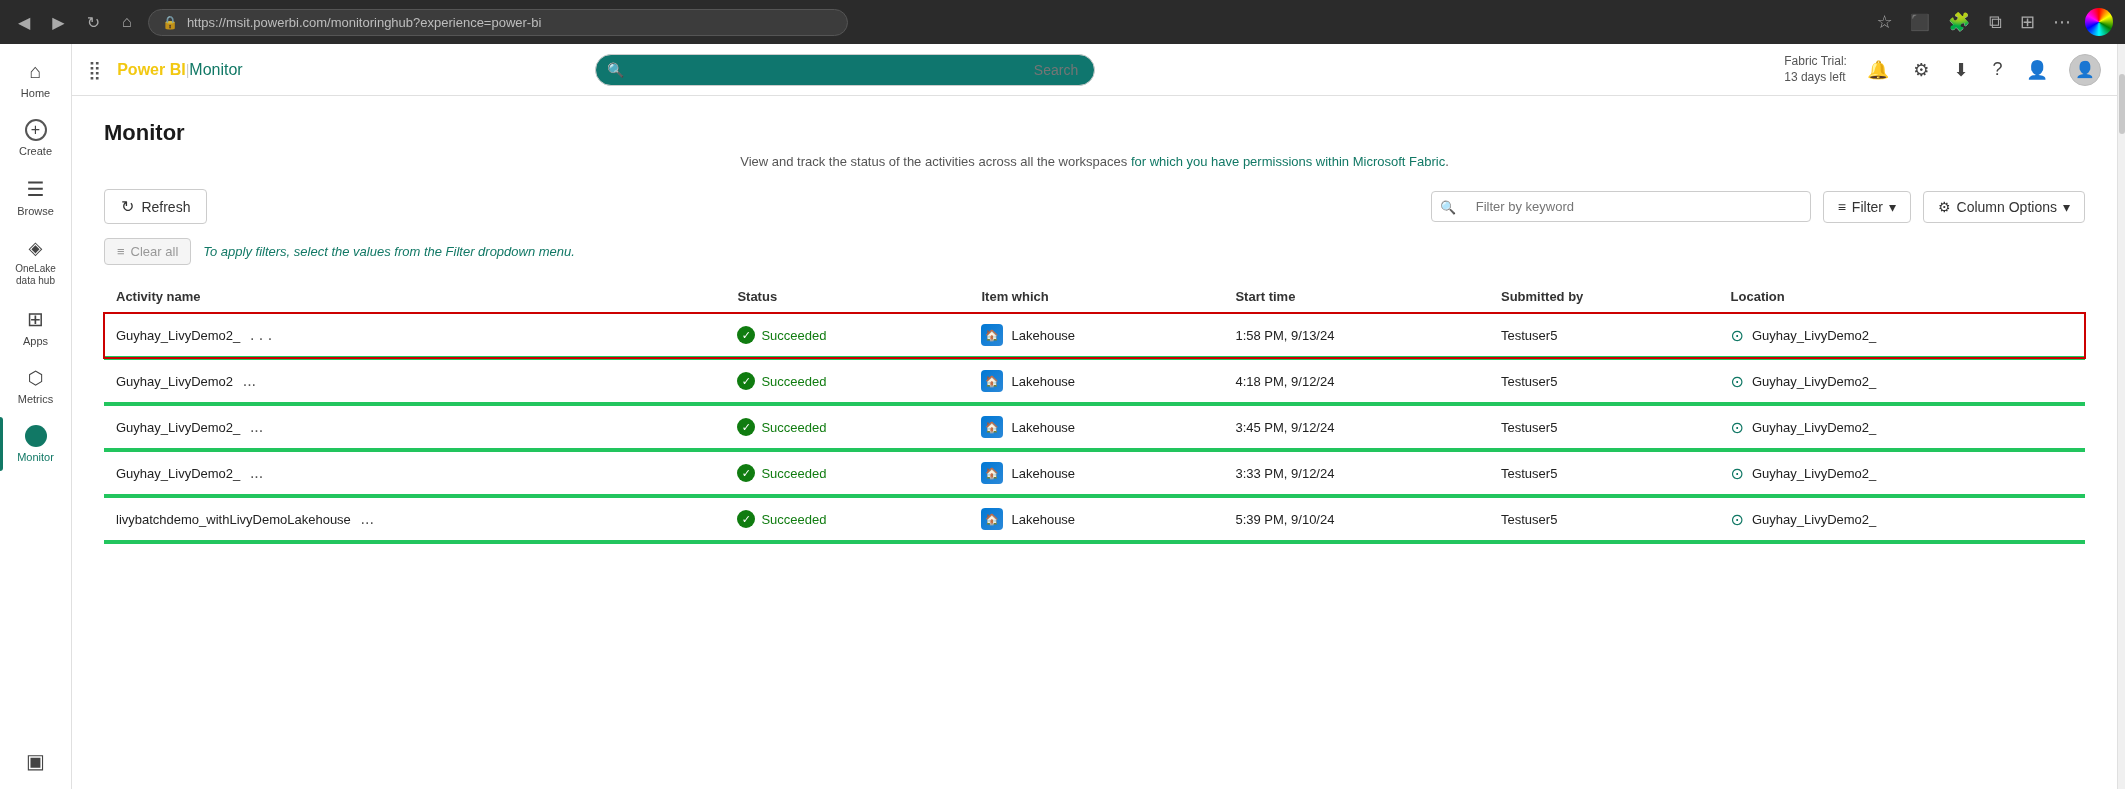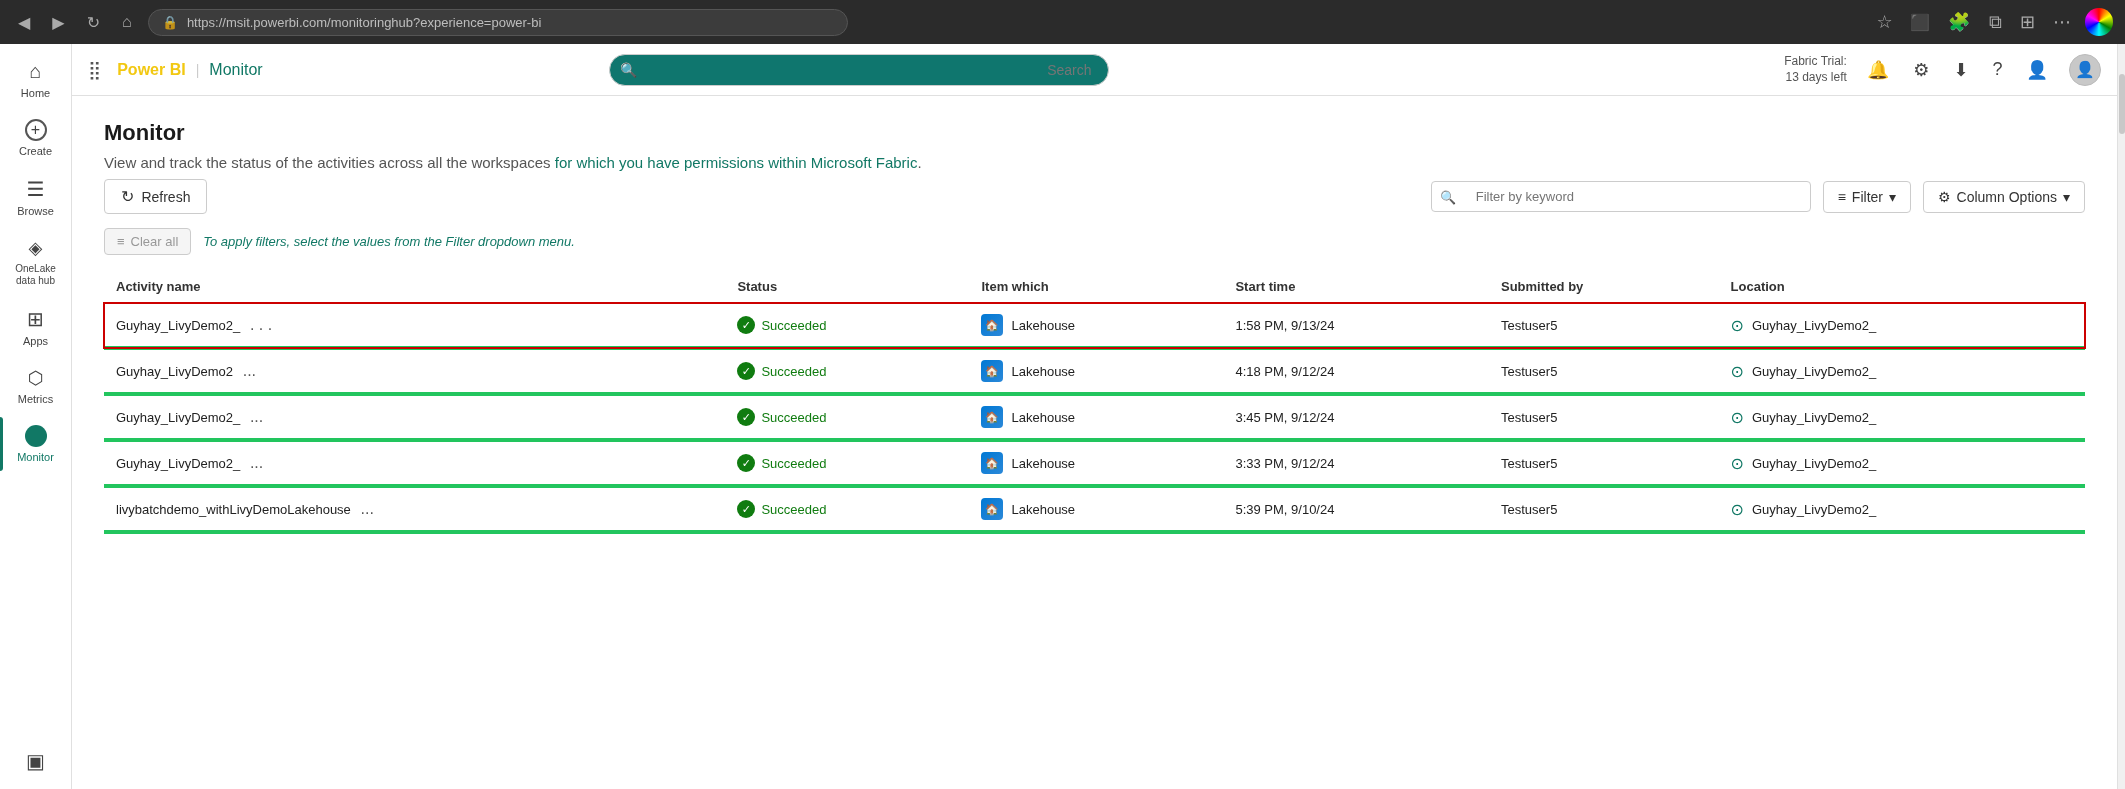--- a/index.html
+++ b/index.html
@@ -108,21 +108,21 @@
       height: 52px;
       background: #fff;
       border-bottom: 1px solid #e0e0e0;
       display: flex;
       align-items: center;
       padding: 0 16px;
       gap: 16px;
       flex-shrink: 0;
     }
     .grid-icon { font-size: 18px; color: #555; cursor: pointer; }
-    .brand-area { display: flex; align-items: center; gap: 10px; }
+    .brand-area { display: flex; align-items: center; gap: 0; }
     .brand-powerbi { color: #F2C811; font-weight: 700; font-size: 16px; }
     .brand-separator { color: #ccc; }
     .brand-monitor { color: #117865; font-weight: 500; font-size: 16px; }
     .search-bar {
       flex: 1;
       max-width: 500px;
       margin: 0 auto;
       position: relative;
     }
     .search-bar input {
@@ -145,21 +145,20 @@
     }
     .header-right {
       margin-left: auto;
       display: flex;
       align-items: center;
       gap: 16px;
     }
     .fabric-trial {
       font-size: 12px;
       color: #555;
-      text-align: right;
       line-height: 1.3;
     }
     .header-icon-btn {
       background: none; border: none; cursor: pointer; font-size: 18px; color: #444; padding: 4px;
     }
     .avatar {
       width: 32px; height: 32px; border-radius: 50%;
       background: #c8c8c8; display: flex; align-items: center; justify-content: center;
       color: #666; font-size: 16px; border: 1px solid #bbb; cursor: pointer;
     }
@@ -177,23 +176,24 @@
       overflow-y: auto;
       padding: 24px 32px 16px;
     }
     .page-title {
       font-size: 22px;
       font-weight: 600;
       color: #1a1a1a;
       margin-bottom: 8px;
     }
     .page-description {
-      font-size: 15px;
+      font-size: 13px;
       color: #555;
-      margin-bottom: 8px;
+      margin-bottom: 20px;
+      text-align: center;
     }
     .page-description a { color: #117865; text-decoration: none; }
 
     
     .toolbar-row {
       display: flex;
       align-items: center;
       gap: 12px;
       margin-bottom: 14px;
     }

